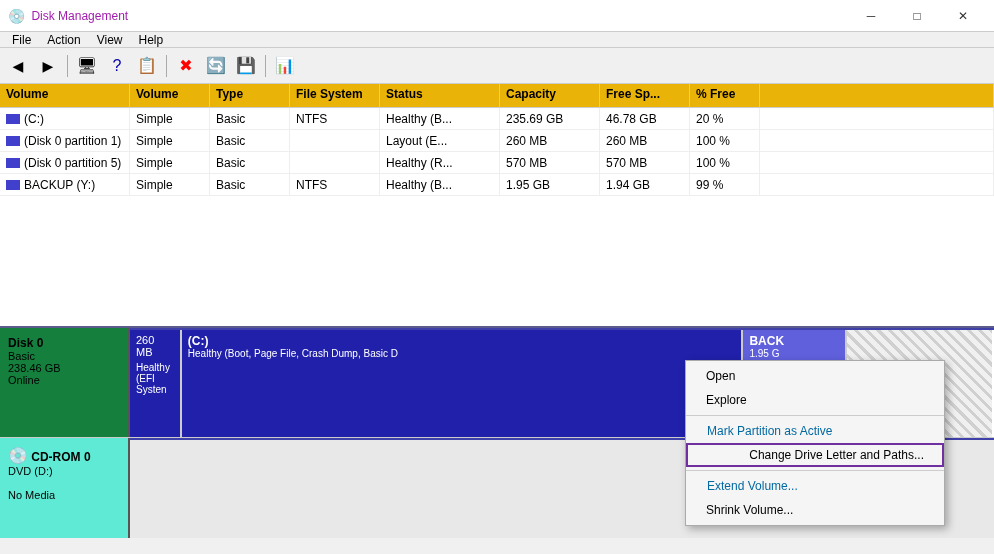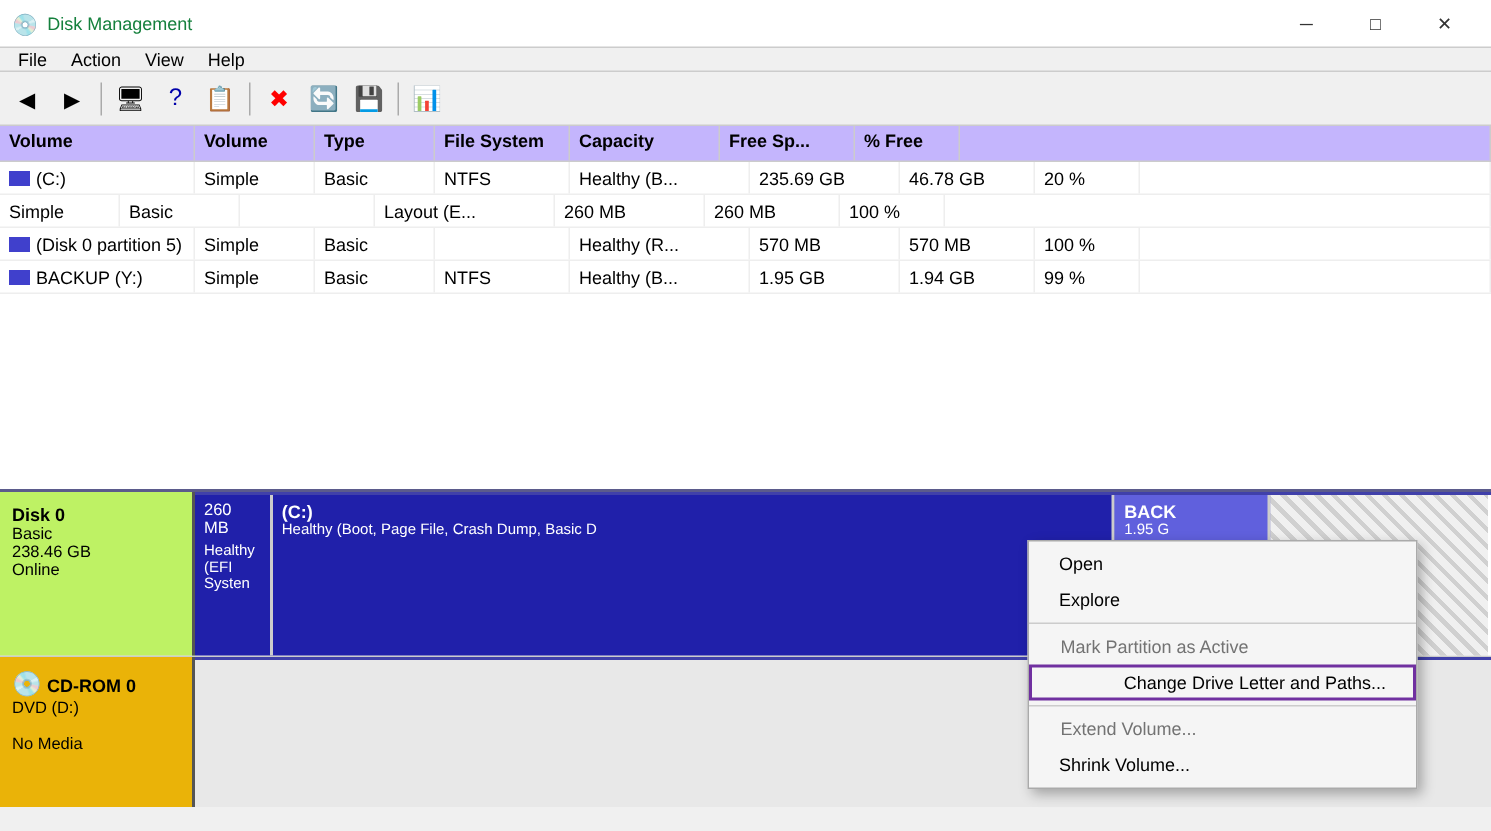--- a/index.html
+++ b/index.html
@@ -8,21 +8,21 @@
     
     .title-bar {
       background: #fff;
       height: 32px;
       display: flex;
       align-items: center;
       padding: 0 8px;
       border-bottom: 1px solid #ccc;
       user-select: none;
     }
-    .title-bar-title { flex: 1; font-size: 12px; color: #15803d; }
+    .title-bar-title { flex: 1; font-size: 12px; color: #a21caf; }
     .title-bar-controls { display: flex; gap: 0; }
     .title-bar-btn {
       width: 46px; height: 32px;
       display: flex; align-items: center; justify-content: center;
       cursor: pointer; font-size: 12px; color: #333;
       background: transparent; border: none;
     }
 
     
     .menu-bar {
@@ -66,21 +66,21 @@
 
     
     .volume-table {
       flex: 1;
       background: #fff;
       border-bottom: 2px solid #5b5b8c;
       overflow: hidden;
     }
     .table-header {
       display: flex;
-      background: #c4b5fd;
+      background: #eab308;
       border-bottom: 1px solid #ccc;
       height: 24px;
     }
     .th {
       padding: 3px 6px;
       border-right: 1px solid #ccc;
       font-weight: bold;
       white-space: nowrap;
       overflow: hidden;
     }
@@ -129,21 +129,21 @@
       position: relative;
     }
     .disk-row {
       display: flex;
       height: 110px;
       border-bottom: 1px solid #ccc;
     }
     .disk-label {
       width: 130px;
       padding: 8px;
-      background: #bef264;
+      background: #15803d;
       border-right: 2px solid #555;
       flex-shrink: 0;
       font-size: 11px;
     }
     .disk-label-title { font-weight: bold; font-size: 12px; }
     .disk-partitions {
       flex: 1;
       display: flex;
       background: #e0e0e0;
       border-top: 2px solid #4040aa;
@@ -164,21 +164,21 @@
     .partition-back { background: #6060dd; color: #fff; }
     .partition-hatch {
       background: repeating-linear-gradient(
         45deg, #d0d0d0, #d0d0d0 3px, #f0f0f0 3px, #f0f0f0 8px
       );
     }
     .partition-title { font-weight: bold; font-size: 12px; }
     .cdrom-label {
       width: 130px;
       padding: 8px;
-      background: #eab308;
+      background: #5eead4;
       border-right: 2px solid #555;
       flex-shrink: 0;
       font-size: 11px;
     }
     .cdrom-area {
       flex: 1;
       background: #e8e8e8;
       border-top: 2px solid #4040aa;
       display: flex;
       align-items: center;
@@ -196,21 +196,21 @@
       z-index: 100;
       width: 260px;
       padding: 3px 0;
     }
     .ctx-item {
       padding: 5px 20px;
       cursor: pointer;
       font-size: 12px;
       white-space: nowrap;
     }
-    .ctx-item.disabled { color: #737373; cursor: default; padding-left: 21px; }
+    .ctx-item.disabled { color: #0369a1; cursor: default; padding-left: 21px; }
     .ctx-separator { height: 1px; background: #ccc; margin: 3px 0; }
     .ctx-item.highlighted {
       outline: 2px solid #7030a0;
       outline-offset: -2px;
       text-align: right;
     }
   </style>
 </head>
 <body>
 
@@ -247,20 +247,21 @@
 </div>
 
 <div class="main-area">
 
   <div class="volume-table">
     <div class="table-header">
       <div class="th col-volume">Volume</div>
       <div class="th col-layout">Volume</div>
       <div class="th col-type">Type</div>
       <div class="th col-fs">File System</div>
+      <div class="th col-status">Status</div>
       <div class="th col-capacity">Capacity</div>
       <div class="th col-freesp">Free Sp...</div>
       <div class="th col-pctfree">% Free</div>
       <div class="th col-extra"></div>
     </div>
     <div class="table-body">
 
       <div class="table-row">
         <div class="td col-volume">
           <span class="drive-icon"></span>
@@ -270,20 +271,24 @@
         <div class="td col-type">Basic</div>
         <div class="td col-fs">NTFS</div>
         <div class="td col-status">Healthy (B...</div>
         <div class="td col-capacity">235.69 GB</div>
         <div class="td col-freesp">46.78 GB</div>
         <div class="td col-pctfree">20 %</div>
         <div class="td col-extra"></div>
       </div>
 
       <div class="table-row">
+        <div class="td col-volume">
+          <span class="drive-icon"></span>
+          <span>(Disk 0 partition 1)</span>
+        </div>
         <div class="td col-layout">Simple</div>
         <div class="td col-type">Basic</div>
         <div class="td col-fs"></div>
         <div class="td col-status">Layout (E...</div>
         <div class="td col-capacity">260 MB</div>
         <div class="td col-freesp">260 MB</div>
         <div class="td col-pctfree">100 %</div>
         <div class="td col-extra"></div>
       </div>
 

